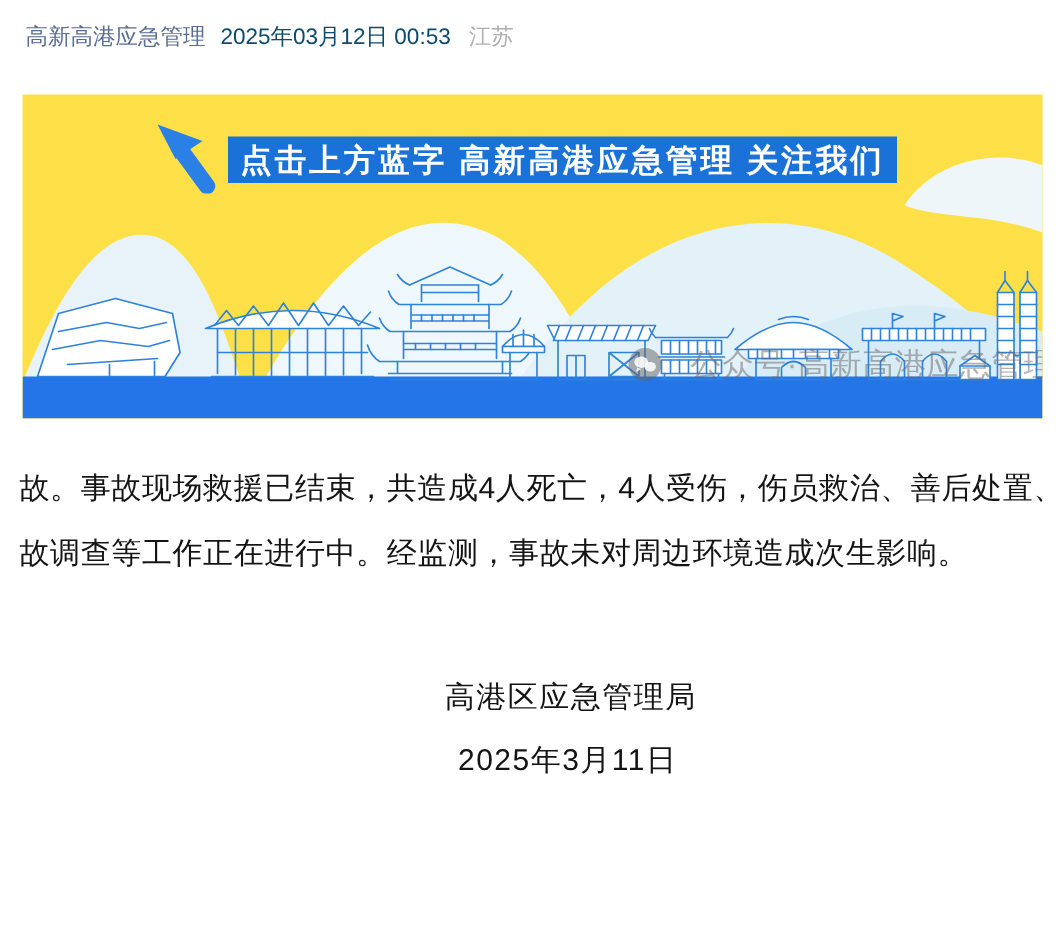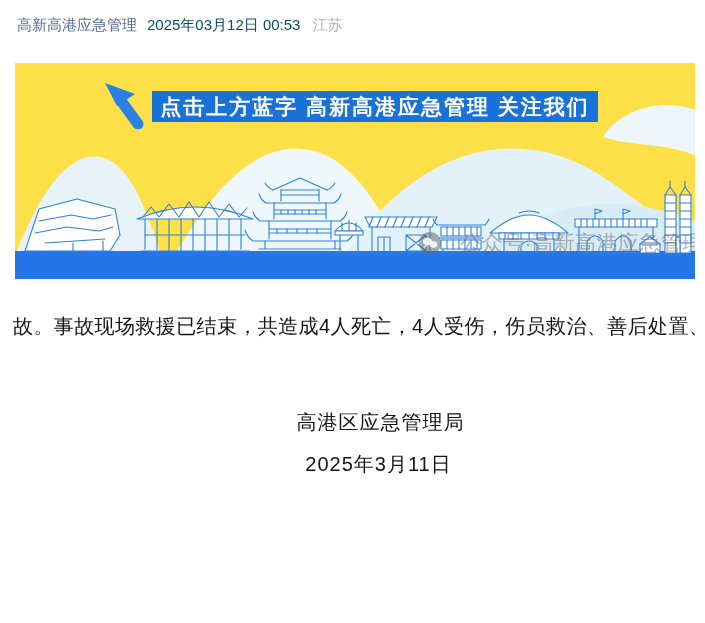--- a/index.html
+++ b/index.html
@@ -165,18 +165,19 @@
         <ellipse cx="9.5" cy="10.5" rx="4.6" ry="3.8" fill="#ffffff" opacity="0.85"></ellipse>
         <ellipse cx="15.5" cy="13.5" rx="3.8" ry="3.2" fill="#ffffff" opacity="0.85"></ellipse>
         <path d="M7,14 L6,17 L9.5,15" fill="#ffffff" opacity="0.85"></path>
       </svg>
       <span class="wm-text">公众号·高新高港应急管理</span>
     </div>
   </div>
 
   <div class="body-text">
     <p class="line">故。事故现场救援已结束，共造成4人死亡，4人受伤，伤员救治、善后处置、事</p>
+    <p class="line">故调查等工作正在进行中。经监测，事故未对周边环境造成次生影响。</p>
   </div>
 
   <p class="signature">高港区应急管理局</p>
   <p class="sign-date">2025年3月11日</p>
 
 </div>
 
 </body></html>

